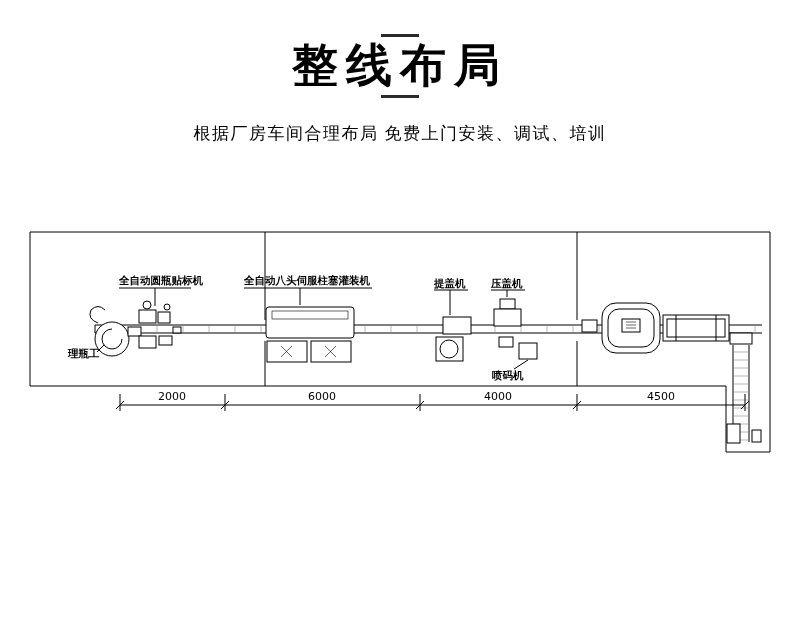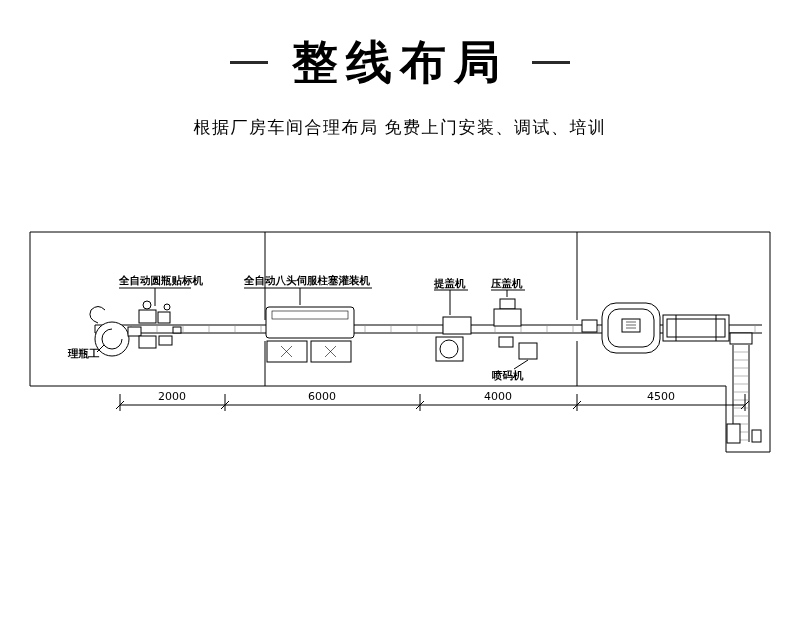--- a/index.html
+++ b/index.html
@@ -1,21 +1,21 @@
 <!DOCTYPE html>
 <html><head>
 <meta charset="utf-8">
 <style>
   html,body { margin:0; padding:0; background:#fff; }
   .page {
     position:relative; width:800px; height:633px; background:#fff; overflow:hidden;
     font-family:"Liberation Sans", sans-serif; color:#111;
   }
   .header { position:absolute; top:0; left:0; width:100%; text-align:center; }
-  .title-row { display:flex; align-items:center; justify-content:center; margin-top:34px; }
+  .title-row { display:flex; align-items:center; justify-content:center; margin-top:34px;flex-direction:column; }
   .title {
     margin:0; font-size:46px; font-weight:900; letter-spacing:8px; color:#000;
     line-height:1.25; font-family:"Liberation Sans", sans-serif;
   }
   .title-rule { display:inline-block; width:38px; height:3px; background:#2a2a2a; margin:0 24px; }
   .subtitle {
     margin:24px 0 0 0; font-size:17px; font-weight:500; letter-spacing:1.5px; color:#000;
   }
   svg.diagram { position:absolute; left:0; top:0; }
   .ln  { fill:none; stroke:#000; stroke-width:1; }

